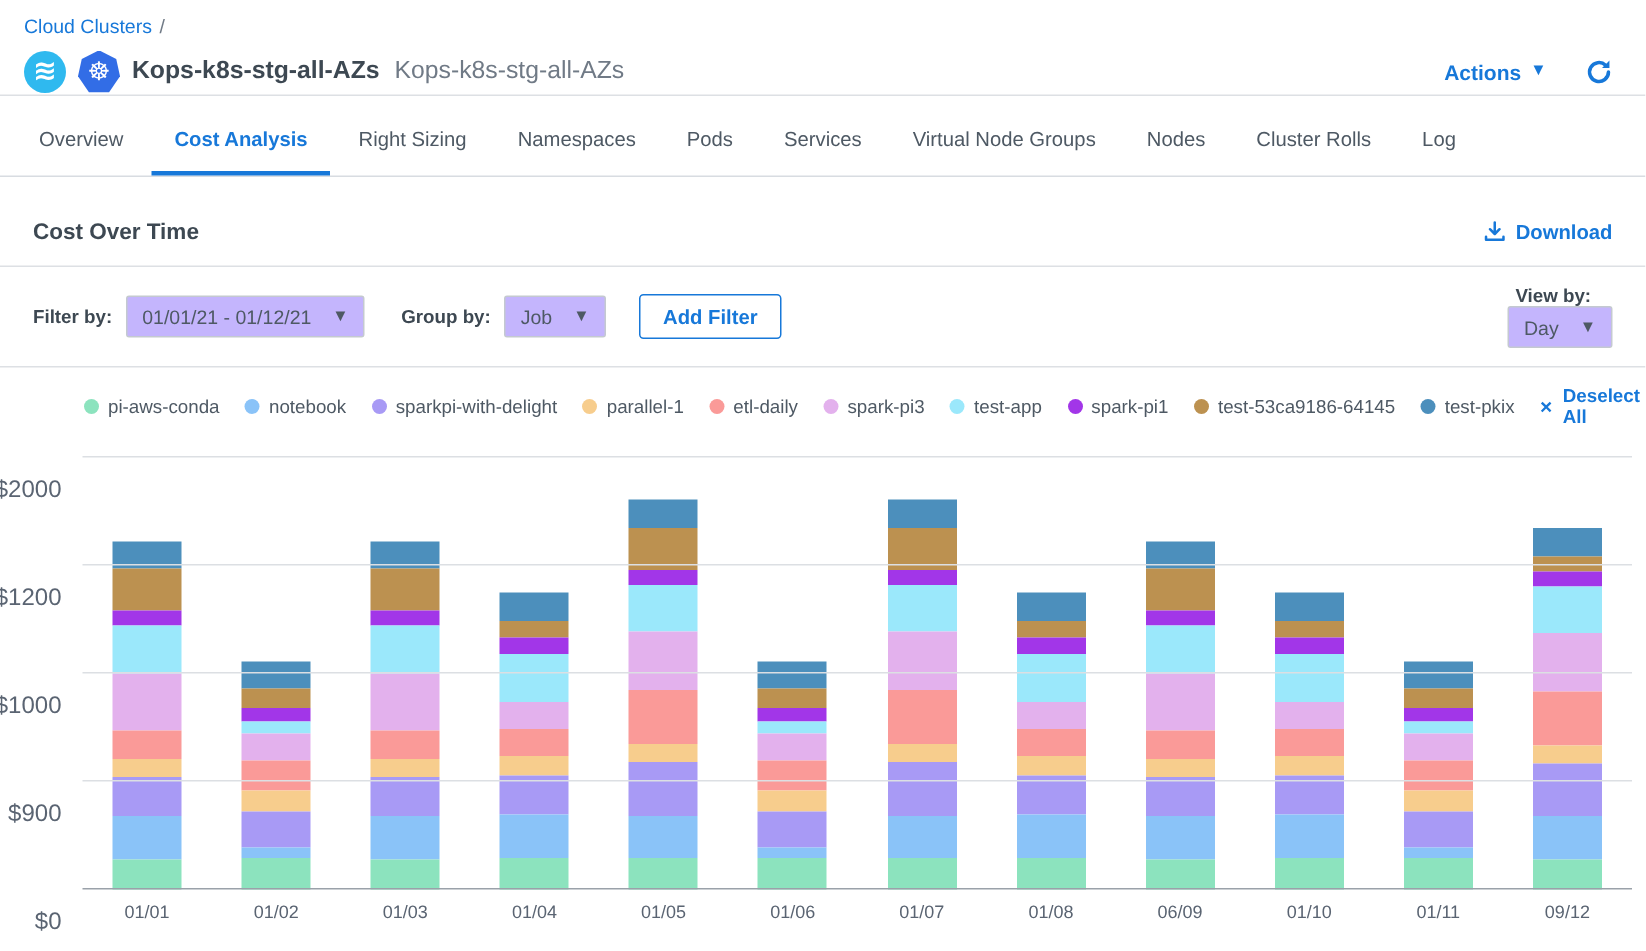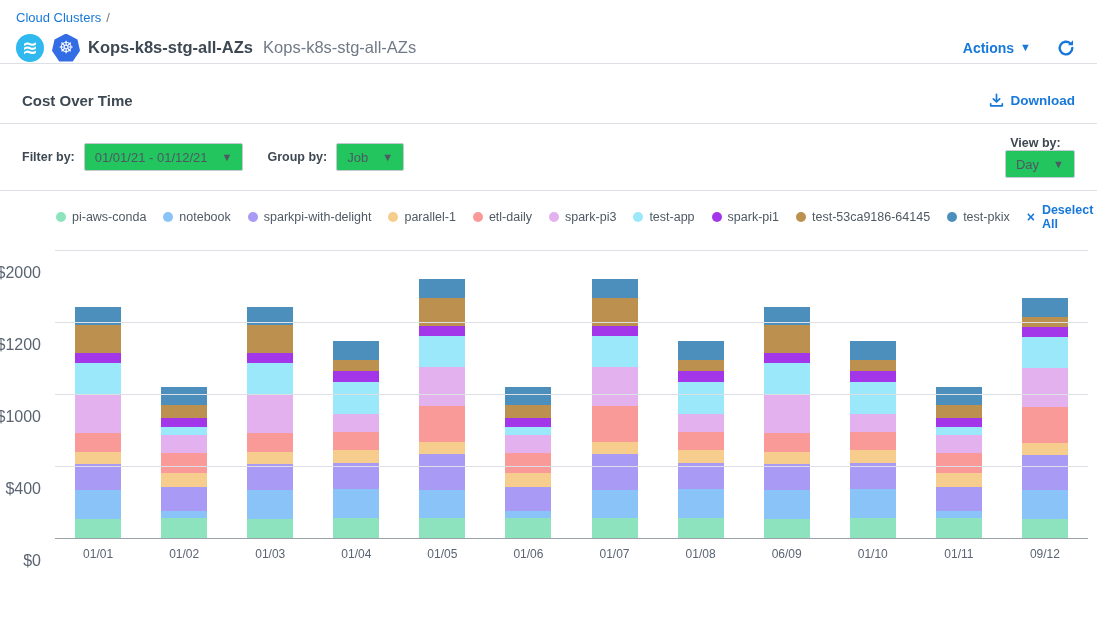--- a/index.html
+++ b/index.html
@@ -38,21 +38,21 @@
 
   
   .section-row { display:flex; align-items:center; padding:28px 22px 14px 22px; }
   .section-title { font-size:15px; font-weight:bold; color:#3d4852; }
   .download { margin-left:auto; color:#1778d9; font-size:13.5px; font-weight:bold; cursor:pointer;
     display:flex; align-items:center; gap:7px; }
 
   
   .filter-row { display:flex; align-items:center; padding:12px 22px; }
   .flabel { font-size:12.5px; font-weight:bold; color:#3d4852; margin-right:9px; }
-  .select { border:1px solid #c4c9d0; border-radius:2px; background:#22c55e; height:28px;
+  .select { border:1px solid #c4c9d0; border-radius:2px; background:#c4b5fd; height:28px;
     display:flex; align-items:center; padding:0 10px; font-size:13px; color:#4e5964;
     cursor:pointer; gap:14px; }
   .select .caret { color:#4e5964; }
   .gap-l { margin-left:24px; }
   .add-filter { margin-left:22px; border:1px solid #1778d9; color:#1778d9; background:#fff;
     font-family:inherit; font-size:13.5px; font-weight:bold; border-radius:3px; height:30px;
     padding:0 15px; cursor:pointer; }
   .viewby { margin-left:auto; display:flex; align-items:center;flex-direction:column; }
 
   
@@ -101,20 +101,32 @@
         <svg width="18" height="18" viewBox="0 0 16 16" fill="none">
           <path d="M13.6 8a5.6 5.6 0 1 1-1.7-4" stroke="#1778d9" stroke-width="2.1" stroke-linecap="round"></path>
           <path d="M14.2 1.2v4.4H9.8z" fill="#1778d9"></path>
         </svg>
       </div>
     </div>
   </div>
 
   <div class="divider"></div>
 
+  <div class="tabs" id="tabs">
+      <div class="tab">Overview</div>
+      <div class="tab active">Cost Analysis</div>
+      <div class="tab">Right Sizing</div>
+      <div class="tab">Namespaces</div>
+      <div class="tab">Pods</div>
+      <div class="tab">Services</div>
+      <div class="tab">Virtual Node Groups</div>
+      <div class="tab">Nodes</div>
+      <div class="tab">Cluster Rolls</div>
+      <div class="tab">Log</div>
+    </div>
 
   <div class="section-row">
     <div class="section-title">Cost Over Time</div>
     <div class="download">
       <svg width="15" height="15" viewBox="0 0 16 16" fill="none">
         <path d="M8 1.5v7.5M4.6 6.2 8 9.6l3.4-3.4" stroke="#1778d9" stroke-width="1.8" stroke-linecap="round" stroke-linejoin="round"></path>
         <path d="M1.8 11.5v2.2h12.4v-2.2" stroke="#1778d9" stroke-width="1.8" stroke-linecap="round" stroke-linejoin="round"></path>
       </svg>
       <span>Download</span>
     </div>
@@ -126,20 +138,21 @@
     <span class="flabel">Filter by:</span>
     <div class="select">
       <span>01/01/21 - 01/12/21</span>
       <span class="caret">▼</span>
     </div>
     <span class="flabel gap-l">Group by:</span>
     <div class="select">
       <span>Job</span>
       <span class="caret">▼</span>
     </div>
+    <button class="add-filter">Add Filter</button>
     <div class="viewby">
       <span class="flabel">View by:</span>
       <div class="select">
         <span>Day</span>
         <span class="caret">▼</span>
       </div>
     </div>
   </div>
 
   <div class="divider"></div>
@@ -187,21 +200,21 @@
       </div>
       <div class="deselect" id="deselect">
       <span class="x">×</span>
       <span>Deselect All</span>
     </div>
   </div>
 
   <div class="chart">
     <div class="y-axis" id="yaxis">
         <div class="ytick" style="bottom: 0px;">$0</div>
-        <div class="ytick" style="bottom: 72px;">$400</div>
+        <div class="ytick" style="bottom: 72px;">$900</div>
         <div class="ytick" style="bottom: 144px;">$1000</div>
         <div class="ytick" style="bottom: 216px;">$1200</div>
         <div class="ytick" style="bottom: 288px;">$2000</div>
       </div>
     <div class="plot" id="plot">
       <div class="bars-row" id="bars">
           <div class="bar-col">
             <div class="bar-stack">
               <div class="bar-seg" style="height: 20.16px; background: rgb(140, 227, 190);"></div>
               <div class="bar-seg" style="height: 28.8px; background: rgb(138, 195, 248);"></div>

